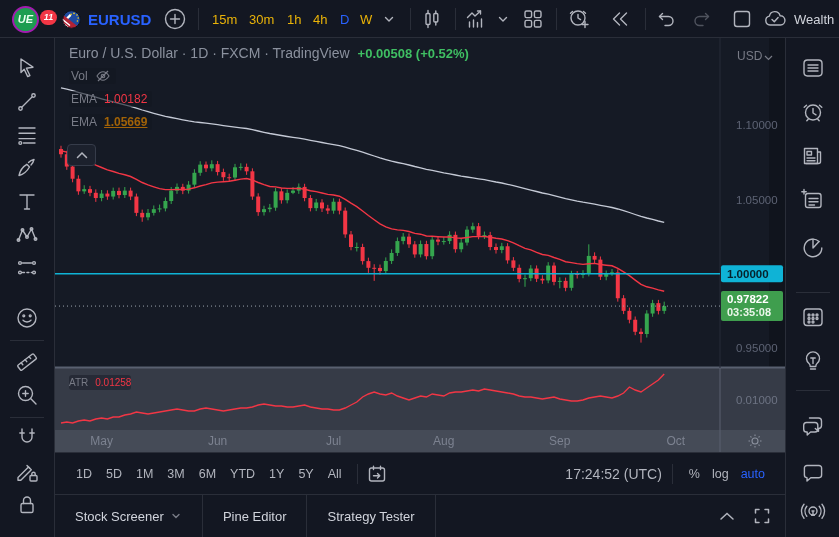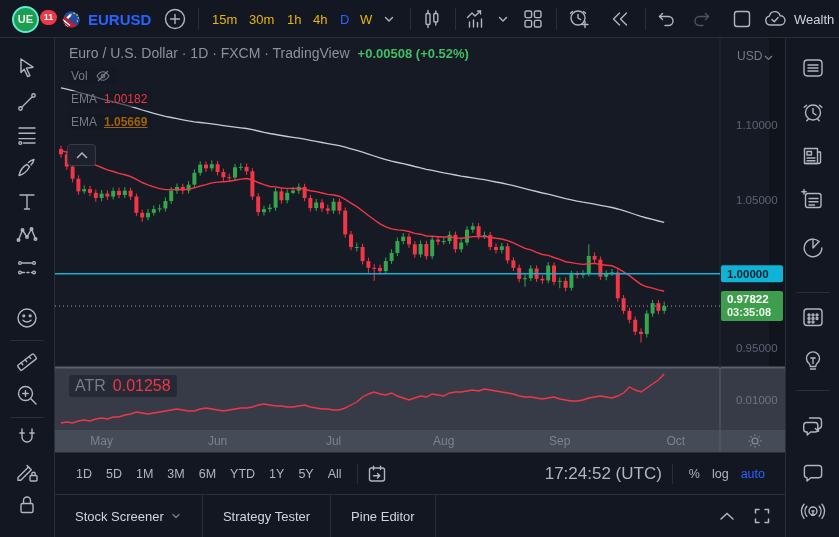--- a/index.html
+++ b/index.html
@@ -8,22 +8,22 @@
   #app { position:relative; width:839px; height:537px; background:#131722; overflow:hidden; color:#b2b5be; }
 
   
   #topbar { position:absolute; left:0; top:0; width:839px; height:38px; background:#131722; border-bottom:1px solid #2a2e39; }
   .tb-item { position:absolute; top:0; height:38px; display:flex; align-items:center; }
   .tb-btn { cursor:pointer; border-radius:4px; }
   .vsep { position:absolute; top:8px; width:1px; height:22px; background:#2a2e39; }
   .tf { font-size:13px; color:#eab308; cursor:pointer; }
   .tf.active { color:#2962ff; }
   #symbol-name { font-size:15px; font-weight:700; color:#2962ff; margin-left:7px; cursor:pointer; }
-  #logo-circle { position:relative; width:27px; height:27px; border-radius:50%; background:#1d9d50; border:2px solid #5eead4;
-    display:flex; align-items:center; justify-content:center; color:#eafff0; font-size:11px; font-weight:700; cursor:pointer;}
+  #logo-circle { position:relative; width:27px; height:27px; border-radius:50%; background:#1d9d50; border:2px solid #a21caf;
+    display:flex; align-items:center; justify-content:center; color:#eafff0; font-size:11px; font-style:italic; font-weight:700; cursor:pointer;}
   #notif-badge { position:absolute; left:26px; top:2px; min-width:17px; height:15px; padding:0 3px; background:#f23645; border-radius:8px;
     color:#fff; font-size:9px; font-weight:700; display:flex; align-items:center; justify-content:center; }
   .icon svg { display:block; }
   .icon { display:flex; align-items:center; justify-content:center; }
   .strokeicon svg * { stroke:#b2b5be; fill:none; stroke-width:1.4; stroke-linecap:round; stroke-linejoin:round; }
   .strokeicon.dim svg * { stroke:#4f535e; }
   #wealth-label { font-size:13px; color:#d1d4dc; margin-left:6px; white-space:nowrap; }
 
   
   #left-rail { position:absolute; left:0; top:38px; width:55px; height:499px; background:#131722; border-right:1px solid #2a2e39; }
@@ -41,29 +41,29 @@
   #legend { position:absolute; left:14px; top:7px; z-index:3; }
   #legend-title-row { display:flex; align-items:center; gap:8px; font-size:14px; color:#8b919e; cursor:default; }
   #legend-change { color:#3fbf63; font-size:13px; font-weight:600; }
   .legend-row { display:flex; align-items:center; gap:7px; margin-top:7px; font-size:12px;
     background:rgba(19,23,34,0.6); padding:1px 5px 1px 2px; border-radius:3px; width:max-content; cursor:default;}
   .legend-label { color:#787b86; }
   .v-red { color:#f23645; font-weight:400; }
   .v-white { color:#a16207; font-weight:600;text-decoration:underline; }
   #collapse-chip { position:absolute; left:12px; top:106px; width:29px; height:22px; background:#1c212d; border:1px solid #363c4a;
     border-radius:4px; display:flex; align-items:center; justify-content:center; cursor:pointer; z-index:3; }
-  #atr-legend { position:absolute; left:14px; top:337px; z-index:3; display:flex; gap:7px; font-size:16px;
-    background:rgba(25,29,40,0.55); padding:2px 6px; border-radius:3px; cursor:default; }
+  #atr-legend { position:absolute; left:14px; top:337px; z-index:3; display:flex; gap:7px; font-size:10px;
+    background:rgba(25,29,40,0.55); padding:2px 0; border-radius:3px; cursor:default; }
 
   
   #range-bar { position:absolute; left:55px; top:452px; width:730px; height:42px; background:#131722; border-top:1px solid #2a2e39;
     display:flex; align-items:center; padding:0 14px; }
   .range-btn { font-size:12.5px; color:#b2b5be; padding:4px 7px; cursor:pointer; border-radius:4px;text-align:right; }
   .rb-sep { width:1px; height:20px; background:#2a2e39; margin:0 8px; }
-  #clock-text { font-size:17px; color:#b2b5be; margin-left:auto; cursor:pointer; }
+  #clock-text { font-size:14px; color:#b2b5be; margin-left:auto; cursor:pointer; }
   .scale-mode { font-size:12.5px; color:#b2b5be; padding:3px 6px; cursor:pointer; }
   .scale-mode.active { color:#2962ff; }
 
   
   #bottom-tabs { position:absolute; left:55px; top:494px; width:730px; height:43px; background:#131722; border-top:1px solid #2a2e39;
     display:flex; align-items:stretch; }
   .btab { display:flex; align-items:center; gap:6px; padding:0 20px; font-size:13px; color:#d1d4dc; border-right:1px solid #2a2e39; cursor:pointer; }
   #tabs-right { margin-left:auto; display:flex; align-items:center; gap:18px; padding-right:14px; }
 </style>
 </head>
@@ -704,24 +704,24 @@
   <div id="bottom-tabs">
     <div class="btab">
       <span>Stock Screener</span>
       <span class="icon">
         <svg width="12" height="12" viewBox="0 0 12 12">
             <path d="M3 4.5l3 3 3-3" fill="none" stroke="#787b86" stroke-width="1.4" stroke-linecap="round"></path>
           </svg>
       </span>
     </div>
     <div class="btab">
+      <span>Pine Editor</span>
+    </div>
+    <div class="btab">
       <span>Strategy Tester</span>
-    </div>
-    <div class="btab">
-      <span>Pine Editor</span>
     </div>
     <div id="tabs-right">
       <span class="icon" style="cursor:pointer">
         <svg width="16" height="10" viewBox="0 0 16 10">
             <path d="M2 8l6-5.5L14 8" fill="none" stroke="#b2b5be" stroke-width="1.5" stroke-linecap="round"></path>
           </svg>
       </span>
       <span class="icon" style="cursor:pointer">
         <svg width="18" height="18" viewBox="0 0 18 18">
             <path d="M2.5 6V2.5H6M12 2.5h3.5V6M15.5 12v3.5H12M6 15.5H2.5V12" fill="none" stroke="#b2b5be" stroke-width="1.5" stroke-linecap="round" stroke-linejoin="round"></path>

